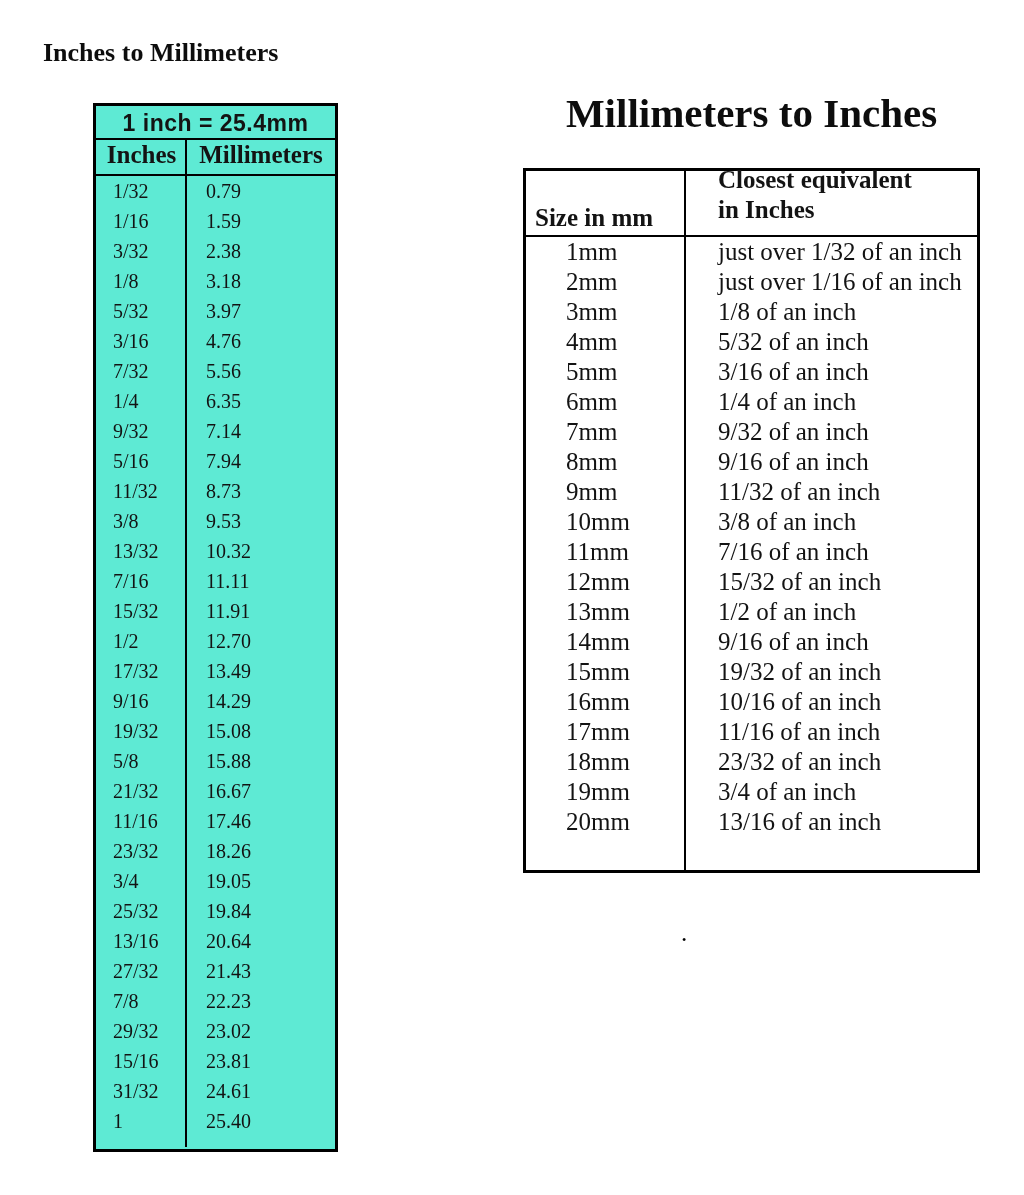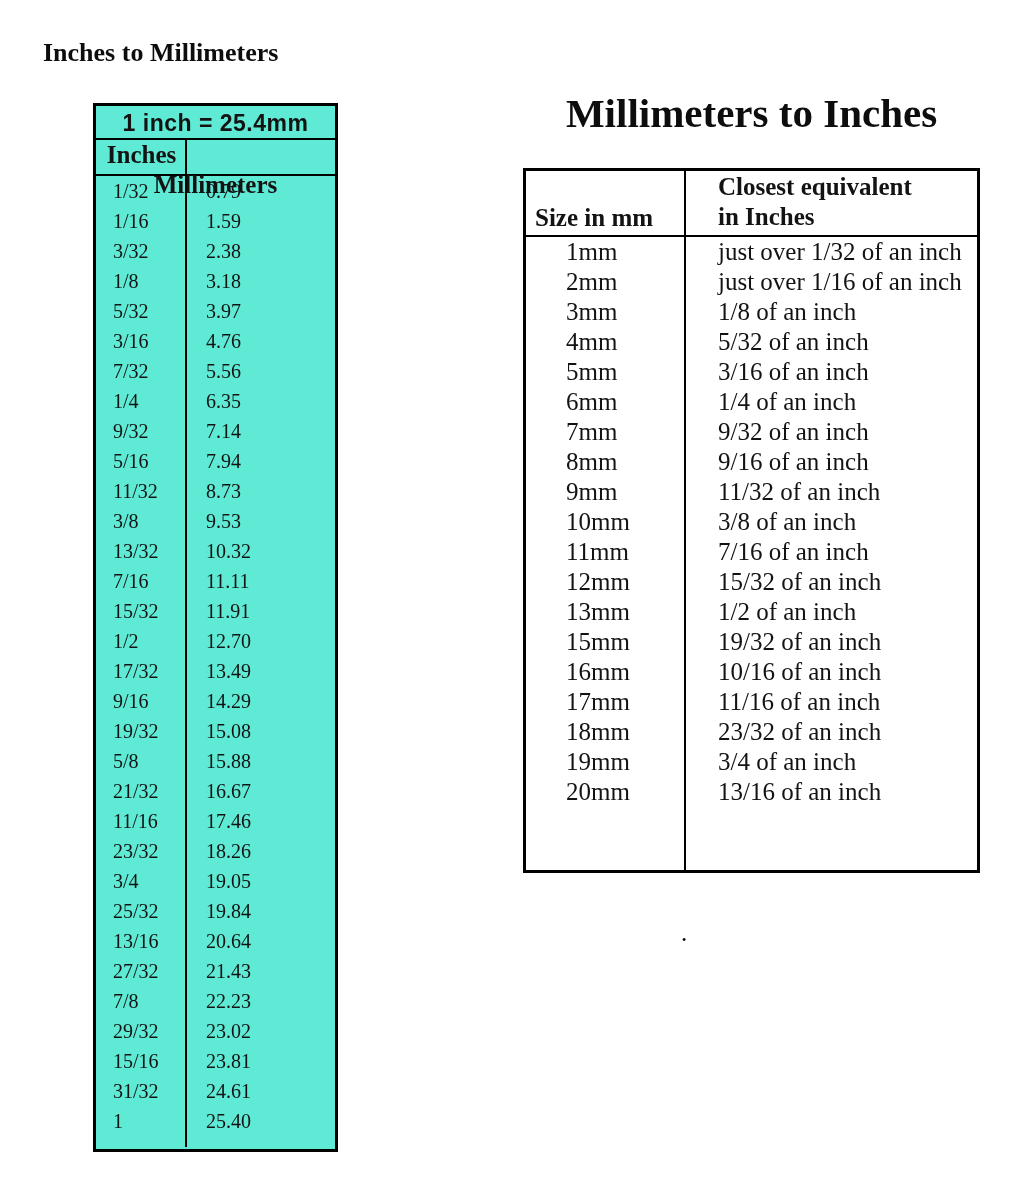--- a/index.html
+++ b/index.html
@@ -41,21 +41,20 @@
   #left-grid { position:relative; height:1007px; }
   .vdiv { position:absolute; top:0; bottom:0; width:2px; background:#000; }
   #left-vdiv  { left:89px; }
   #right-vdiv { left:158px; }
 
   .lhead {
     display:flex;
     height:36px; line-height:30px;
     font-weight:bold; font-size:25px;
     border-bottom:2px solid #000;
-    flex-direction:column;
   }
   .lhead .h1 { width:91px; text-align:center; }
   .lhead .h2 { flex:1;     text-align:center; }
 
   .lrow { display:flex; height:30px; line-height:30px; font-size:20px; }
   .lc1 { width:91px; padding-left:17px; }
   .lc2 { flex:1;     padding-left:19px; }
 
   
   #right-table {
@@ -69,21 +68,21 @@
     display:flex;
     height:66px;
     font-weight:bold; font-size:25px;
     border-bottom:2px solid #000;
   }
   .rhead .h1 {
     width:160px; padding-left:9px; padding-bottom:3px;
     display:flex; align-items:flex-end;
   }
   .rhead .h2 {
-    flex:1; padding-left:32px; padding-bottom:3px;
+    flex:1; padding-left:32px; padding-bottom:10px;
     display:flex; flex-direction:column; justify-content:flex-end;
     line-height:30px;
   }
   .rrow { display:flex; height:30px; line-height:30px; font-size:25px; }
   .rc1 { width:160px; padding-left:40px; }
   .rc2 { flex:1;      padding-left:32px; white-space:nowrap; }
 
   #stray-dot {
     position:absolute;
     left:681px; top:918px;
@@ -295,20 +294,24 @@
       </div>
       <div class="rrow">
         <div class="rc1">12mm</div>
         <div class="rc2">15/32 of an inch</div>
       </div>
       <div class="rrow">
         <div class="rc1">13mm</div>
         <div class="rc2">1/2 of an inch</div>
       </div>
       <div class="rrow">
+        <div class="rc1">14mm</div>
+        <div class="rc2">9/16 of an inch</div>
+      </div>
+      <div class="rrow">
         <div class="rc1">15mm</div>
         <div class="rc2">19/32 of an inch</div>
       </div>
       <div class="rrow">
         <div class="rc1">16mm</div>
         <div class="rc2">10/16 of an inch</div>
       </div>
       <div class="rrow">
         <div class="rc1">17mm</div>
         <div class="rc2">11/16 of an inch</div>

